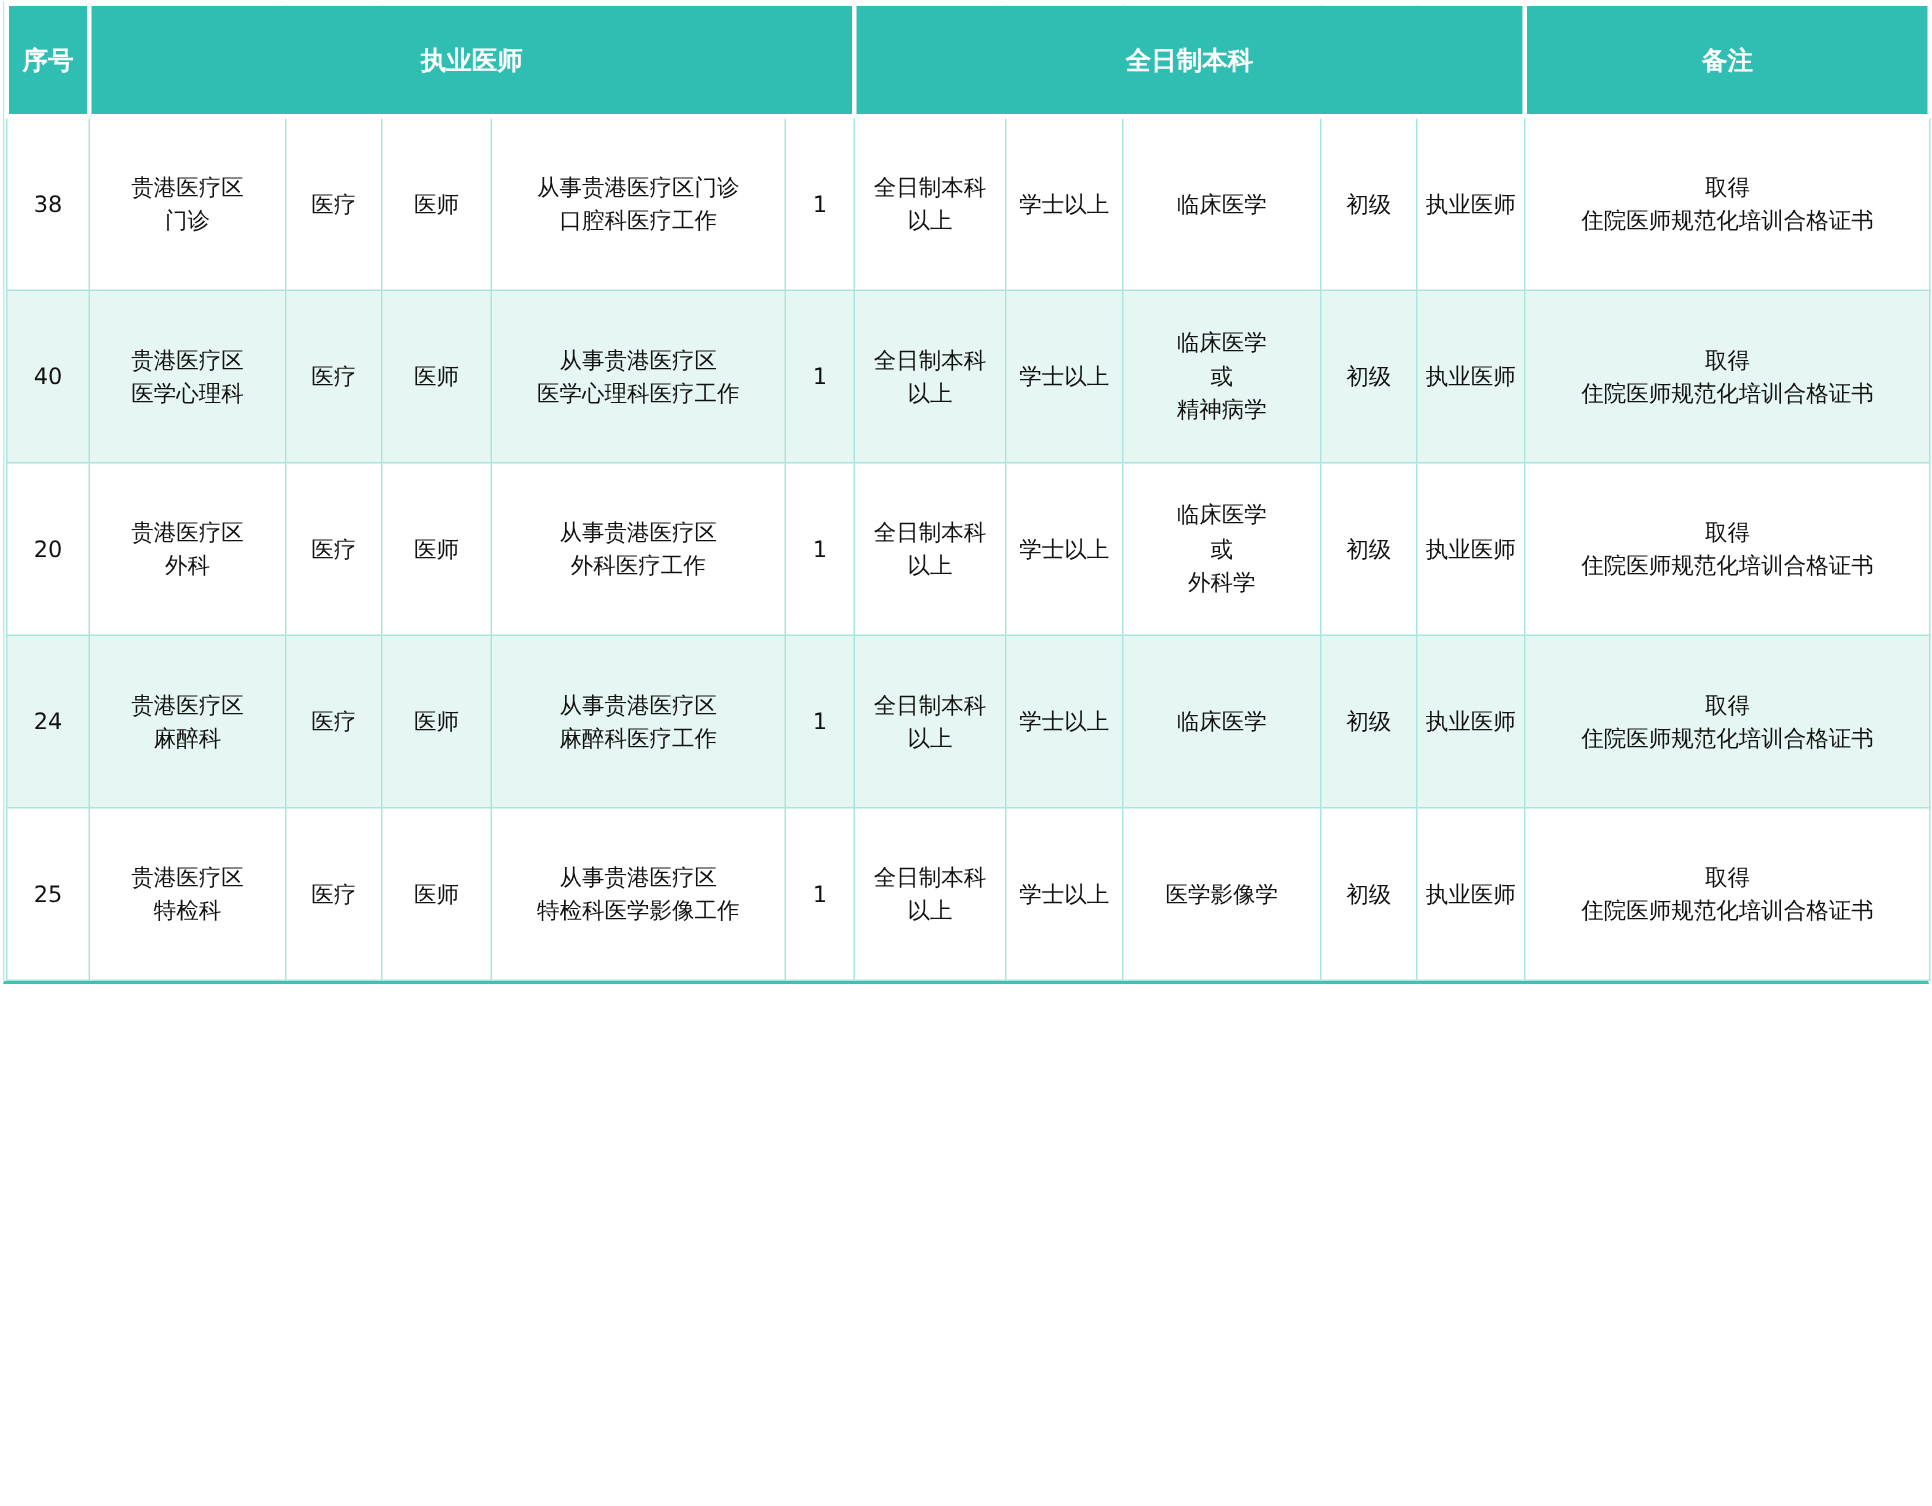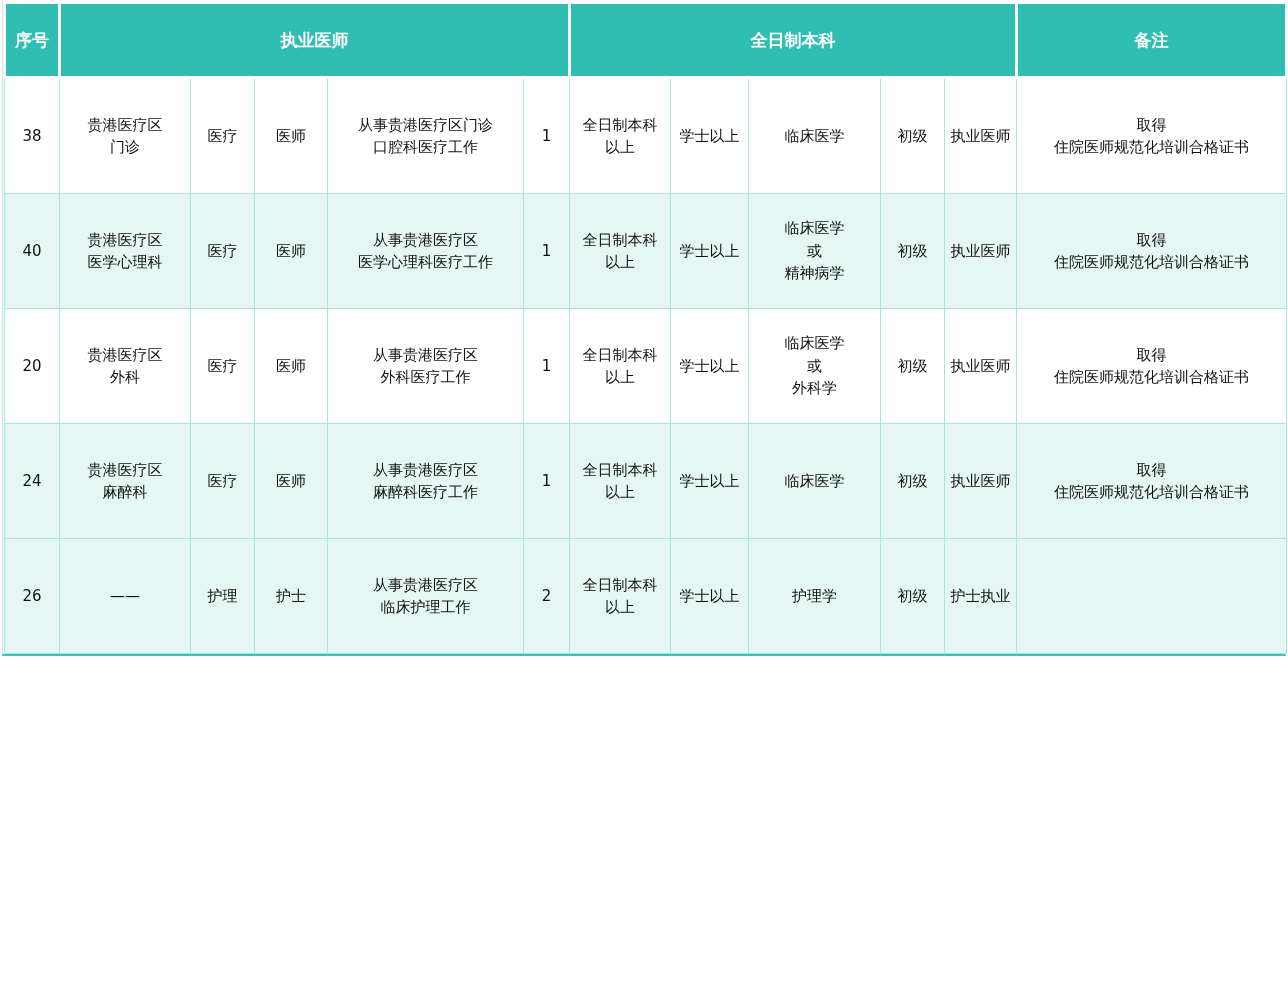--- a/index.html
+++ b/index.html
@@ -179,32 +179,34 @@
           <td>1</td>
           <td>全日制本科
 以上</td>
           <td>学士以上</td>
           <td>临床医学</td>
           <td>初级</td>
           <td>执业医师</td>
           <td>取得
 住院医师规范化培训合格证书</td>
         </tr>
-        <tr class="alt">
-          <td>26</td>
-          <td>——</td>
-          <td>护理</td>
-          <td>护士</td>
-          <td>从事贵港医疗区
-临床护理工作</td>
-          <td>2</td>
-          <td>全日制本科
-以上</td>
-          <td>学士以上</td>
-          <td>护理学</td>
-          <td>初级</td>
-          <td>护士执业</td>
-          <td></td>
+        <tr>
+          <td>25</td>
+          <td>贵港医疗区
+特检科</td>
+          <td>医疗</td>
+          <td>医师</td>
+          <td>从事贵港医疗区
+特检科医学影像工作</td>
+          <td>1</td>
+          <td>全日制本科
+以上</td>
+          <td>学士以上</td>
+          <td>医学影像学</td>
+          <td>初级</td>
+          <td>执业医师</td>
+          <td>取得
+住院医师规范化培训合格证书</td>
         </tr>
       </tbody>
     </table>
   </div>
 </div>
 
 </body></html>

